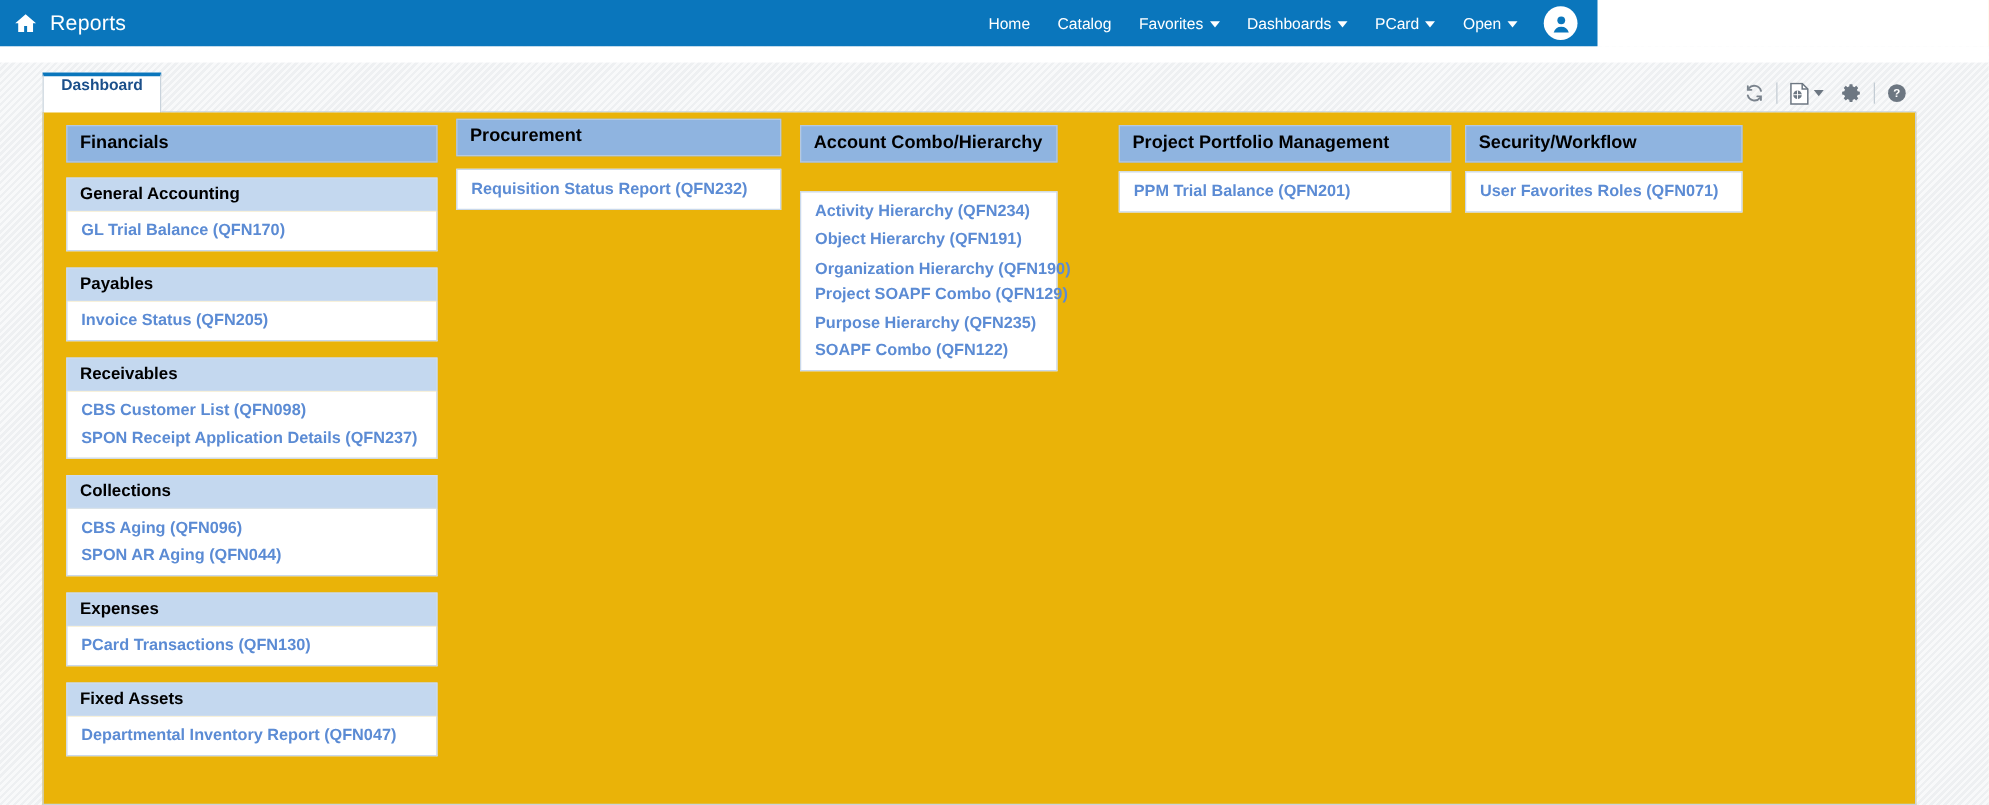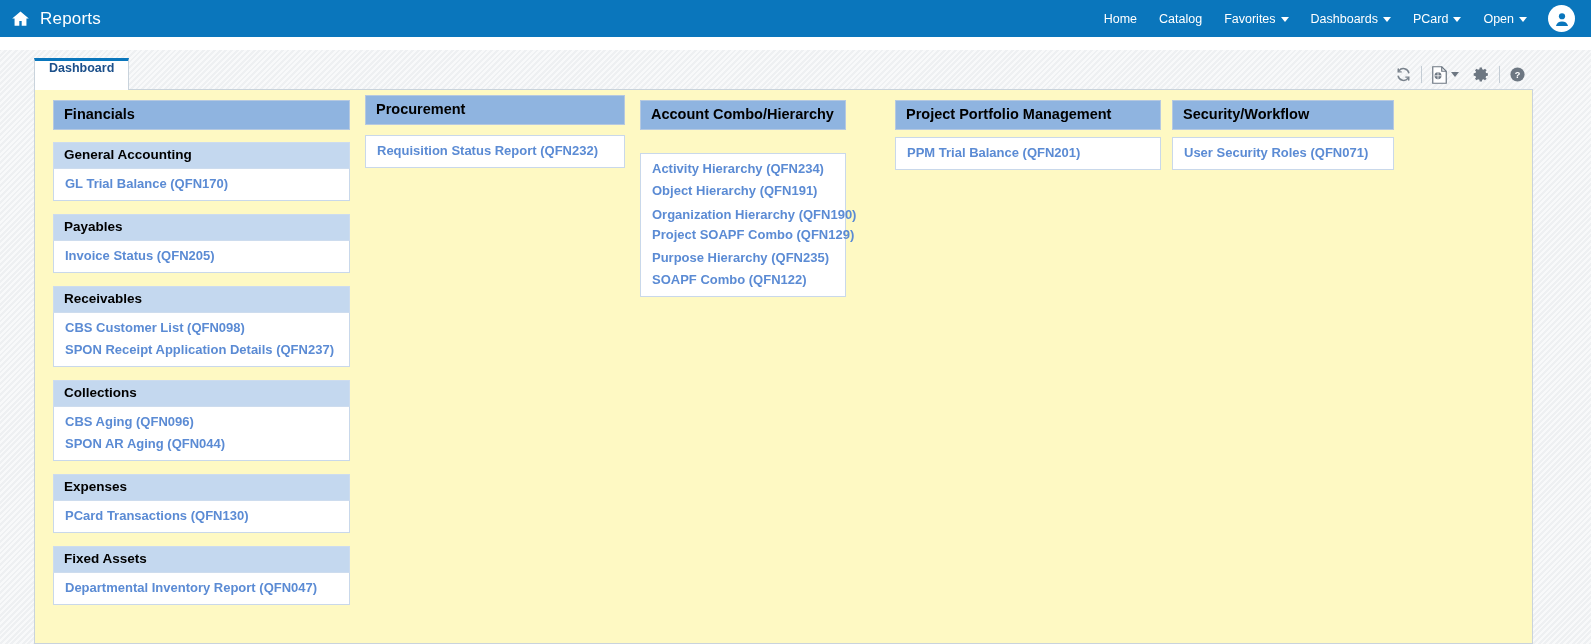--- a/index.html
+++ b/index.html
@@ -7,21 +7,21 @@
     margin: 0; padding: 0;
     width: 1591px; height: 644px;
     overflow: hidden;
     font-family: "Liberation Sans", sans-serif;
     background: #ffffff;
   }
 
   
   #topbar {
     position: absolute; top: 0; left: 0;
-    width: 1591px; height: 37px;
+    width: 1278px; height: 37px;
     background: #0a76bc;
     display: flex; align-items: center;
   }
   #home-icon {
     margin-left: 9px; width: 22px; height: 22px;
     display: flex; align-items: center; justify-content: center;
     cursor: pointer;
   }
   #app-title {
     color: #ffffff;
@@ -110,21 +110,21 @@
     border-left: 4px solid transparent;
     border-right: 4px solid transparent;
     border-top: 5px solid #6d7782;
     margin-left: 3px;
   }
 
   
   #panel {
     position: absolute; top: 90px; left: 34px;
     width: 1499px; height: 554px;
-    background: #fef9c3;
+    background: #eab308;
     border-left: 1px solid #c9d3dc;
     border-right: 1px solid #c9d3dc;
     border-bottom: 1px solid #c9d3dc;
   }
 
   #columns {
     position: relative;
     width: 100%; height: 100%;
   }
   .column { position: absolute; top: 0; }
@@ -332,18 +332,18 @@
     <div class="column" style="left:860px; top:10px; width:266px;">
       <div class="sec-title">Project Portfolio Management</div>
       <div class="linkbox detached" style="margin-top:7px;">
         <a class="rlink" href="#">PPM Trial Balance (QFN201)</a>
       </div>
     </div>
 
     <div class="column" style="left:1137px; top:10px; width:222px;">
       <div class="sec-title">Security/Workflow</div>
       <div class="linkbox detached" style="margin-top:7px;">
-        <a class="rlink" href="#">User Security Roles (QFN071)</a>
+        <a class="rlink" href="#">User Favorites Roles (QFN071)</a>
       </div>
     </div>
 
   </div>
 </div>
 
 </body></html>

